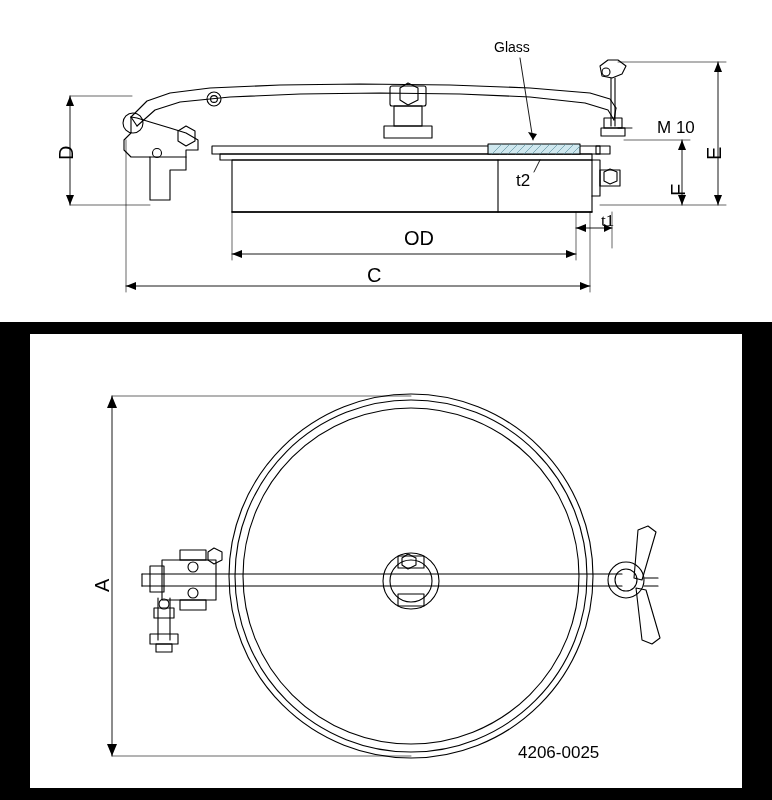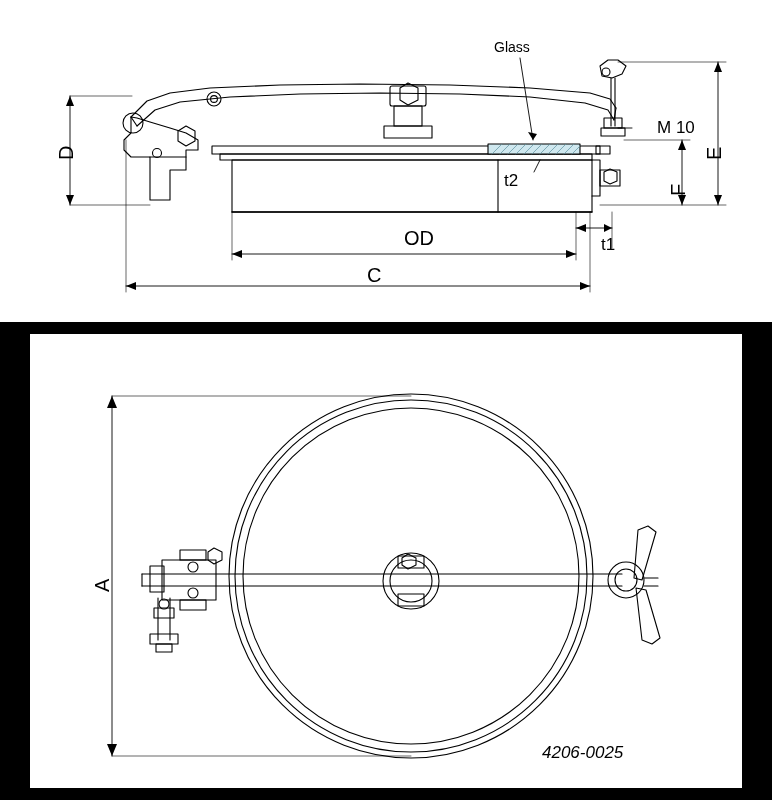--- a/index.html
+++ b/index.html
@@ -161,22 +161,22 @@
         <path d="M590,286 l-10,-4 l0,8 Z" fill="#000" stroke="none"></path>
         <path d="M126,140 L126,292" stroke-width="0.6"></path>
         <path d="M590,212 L590,292" stroke-width="0.6"></path>
 
         <path d="M534,172 L540,160" stroke-width="0.9"></path>
       </g>
     </svg>
 
     <div class="lbl lbl-sm" style="left:494px; top:40px;">Glass</div>
     <div class="lbl lbl-med" style="left:636px; top:119px;margin-left:21px;">M  10</div>
-    <div class="lbl lbl-med" style="left:504px; top:172px;">t2</div>
-    <div class="lbl lbl-med" style="left:601px; top:236px;">t1</div>
+    <div class="lbl lbl-med" style="left:516px; top:172px;">t2</div>
+    <div class="lbl lbl-med" style="left:601px; top:212px;font-family:Liberation Serif, serif;">t1</div>
     <div class="lbl lbl-big" style="left:404px; top:228px;text-align:right;">OD</div>
     <div class="lbl lbl-big" style="left:367px; top:265px;">C</div>
     <div class="lbl lbl-big rot90" style="left:56px; top:160px;">D</div>
     <div class="lbl lbl-big rot90" style="left:704px; top:160px;">E</div>
     <div class="lbl lbl-big rot90" style="left:668px; top:196px;">F</div>
   </div>
 
   <div class="panel" id="panel-top">
     <div id="panel-top-inner">
       <svg width="712" height="454" viewBox="0 0 712 454">
@@ -220,17 +220,17 @@
 
           <path d="M82,62 L82,422" stroke-width="0.9"></path>
           <path d="M82,62 l-5,12 l10,0 Z" fill="#000" stroke="none"></path>
           <path d="M82,422 l-5,-12 l10,0 Z" fill="#000" stroke="none"></path>
           <path d="M82,62 L381,62" stroke-width="0.6"></path>
           <path d="M82,422 L381,422" stroke-width="0.6"></path>
         </g>
       </svg>
 
       <div class="lbl lbl-big rot90" style="left:62px; top:258px;">A</div>
-      <div class="lbl lbl-med" style="left:512px; top:410px;font-style:italic;">4206-0025</div>
+      <div class="lbl lbl-med" style="left:488px; top:410px;">4206-0025</div>
     </div>
   </div>
 
 </div>
 
 </body></html>

